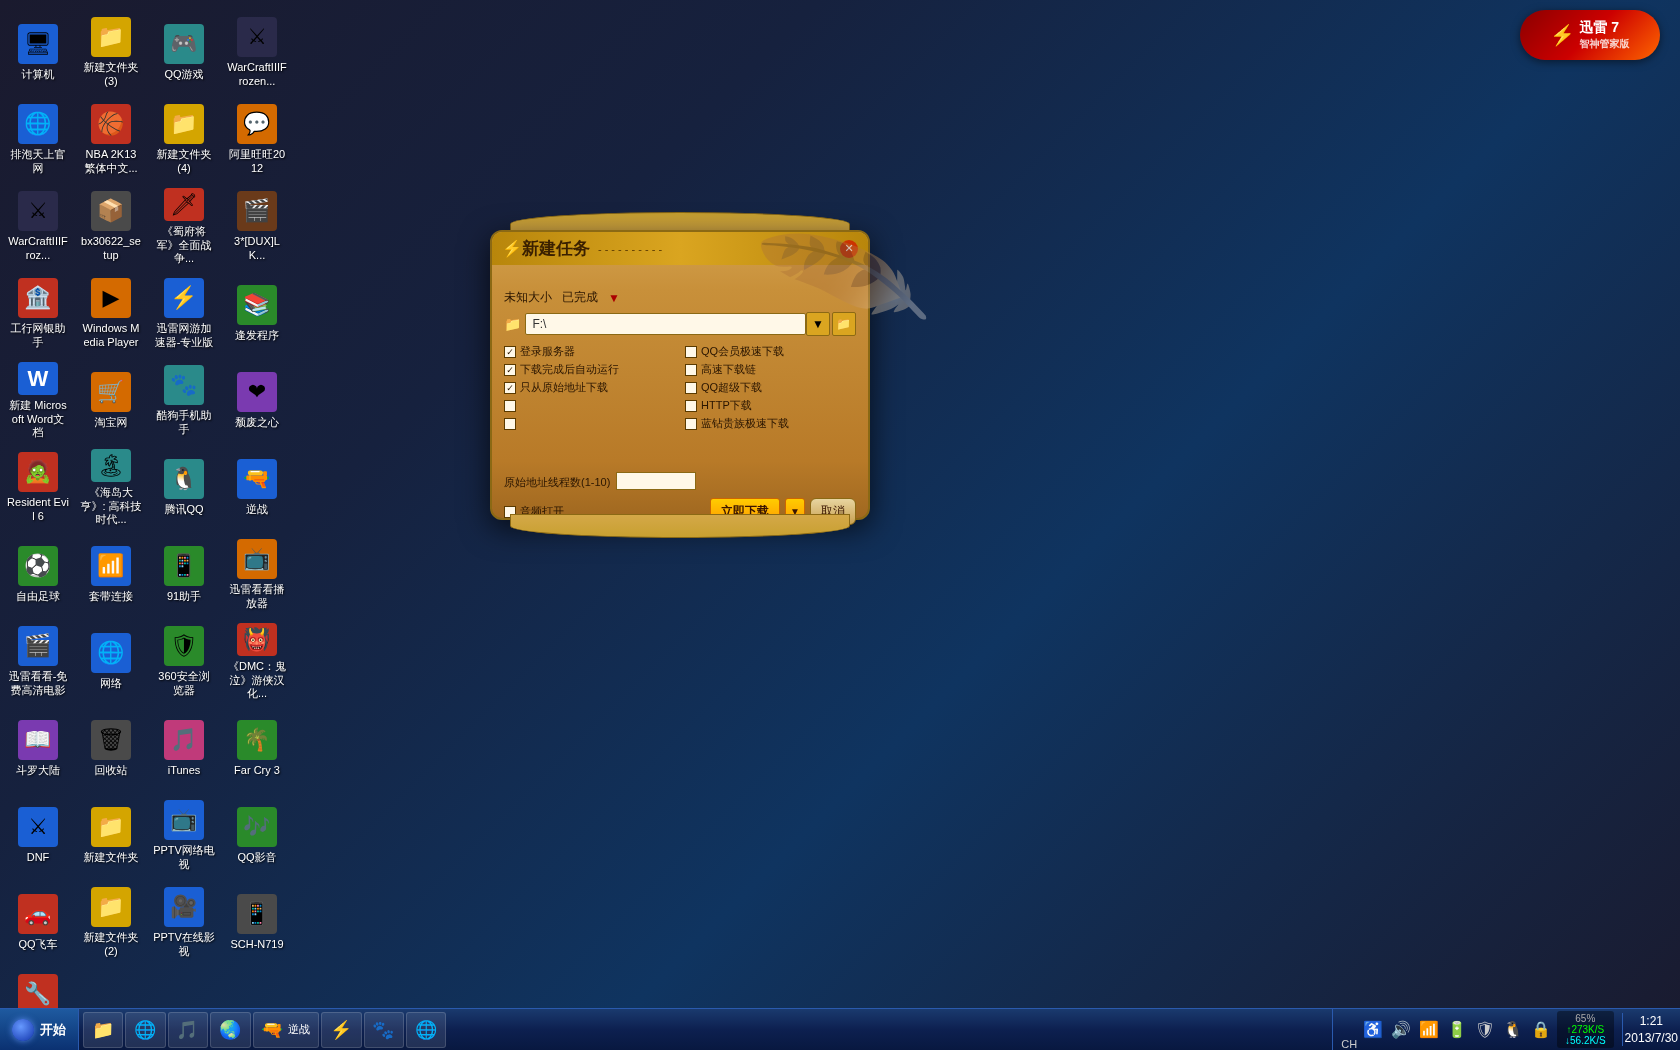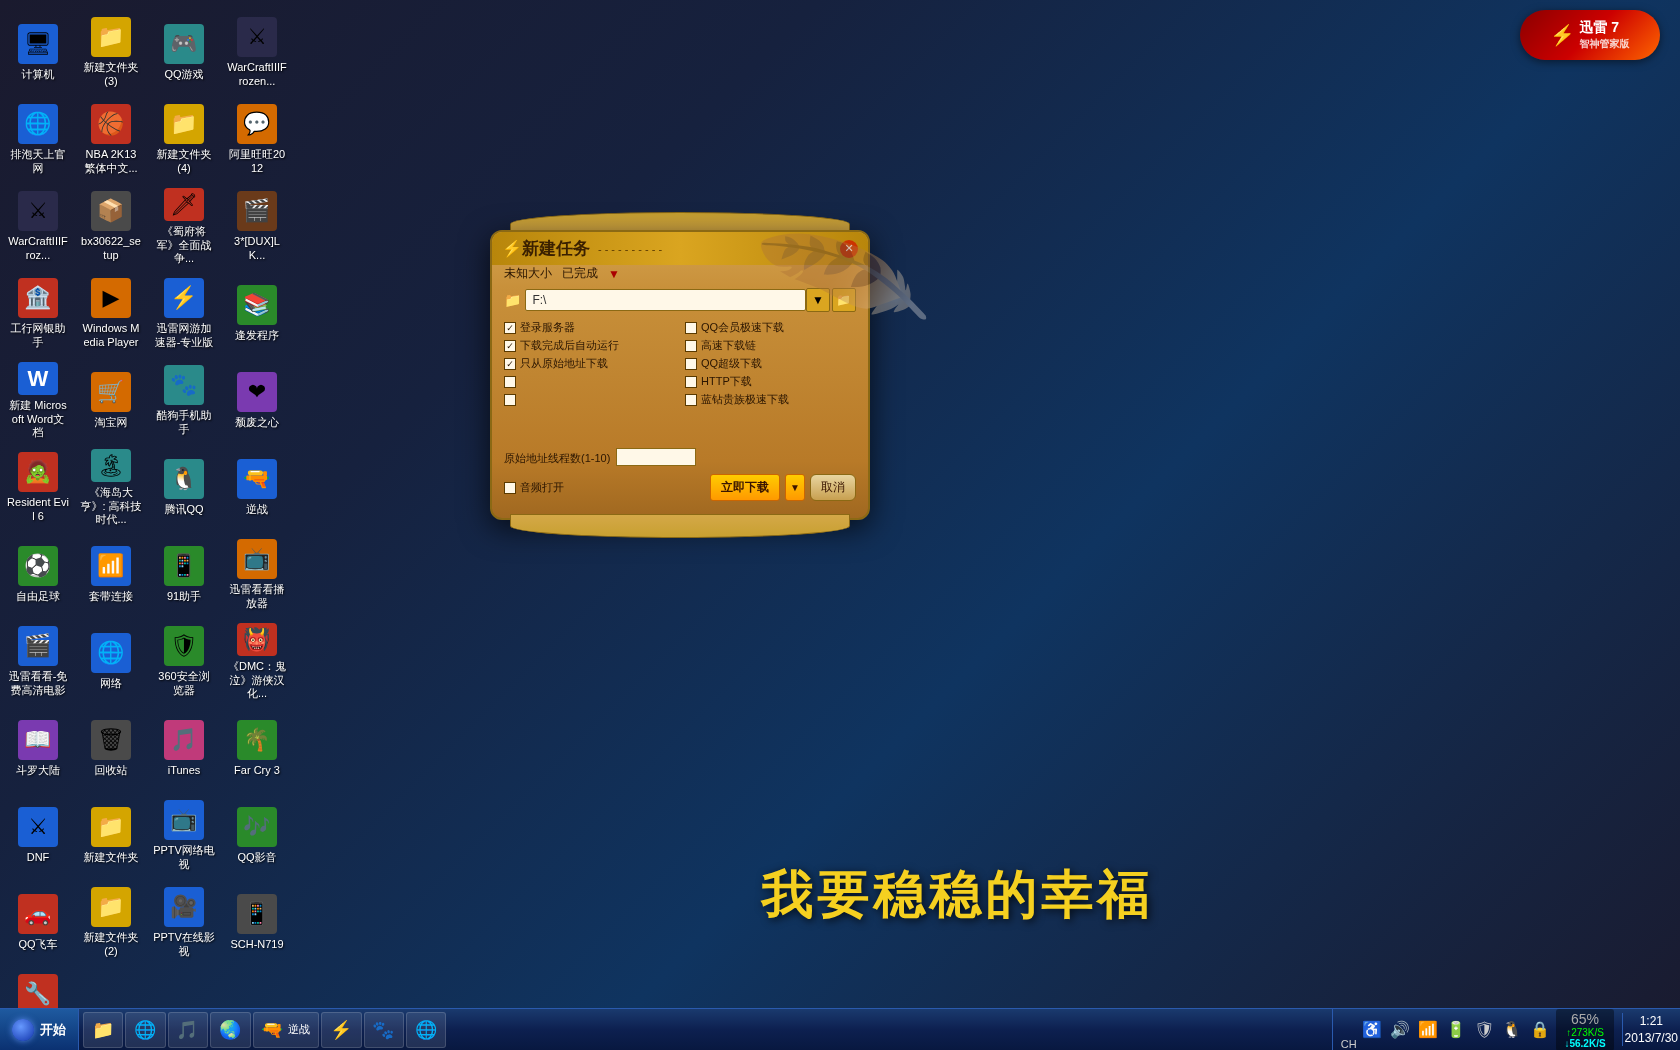--- a/index.html
+++ b/index.html
@@ -139,21 +139,21 @@
       border-radius: 50%;
       color: #fff;
       font-size: 11px;
       display: flex;
       align-items: center;
       justify-content: center;
       cursor: pointer;
     }
 
     .dialog-body {
-      padding: 0 12px;
+      padding: 24px 12px;
     }
 
     .dialog-status-row {
       display: flex;
       align-items: center;
       gap: 10px;
       margin-bottom: 6px;
     }
 
     .dialog-status-text {
@@ -390,21 +390,21 @@
       color: #0ff;
       font-size: 11px;
       text-align: center;
       display: flex;
       flex-direction: column;
       align-items: center;
     }
 
     .speed-percent {
       color: #aaa;
-      font-size: 14px;
+      font-size: 10px;
     }
 
     
     .ic-blue { background: #1a5fd4; }
     .ic-yellow { background: #d4a500; }
     .ic-purple { background: #7a3ab0; }
     .ic-green { background: #2a8a2a; }
     .ic-red { background: #c03020; }
     .ic-teal { background: #2a8a8a; }
     .ic-orange { background: #d46a00; }
@@ -638,21 +638,20 @@
   </div>
 
   <div id="xunlei-widget">
     <span style="font-size:20px; margin-right:4px;">⚡</span>
     <div>
       <div style="font-size:14px;font-weight:bold;">迅雷 7</div>
       <div style="font-size:10px;opacity:0.8;">智神管家版</div>
     </div>
   </div>
 
-  <div id="big-text">我要稳稳的幸福</div>
 
   <div id="download-dialog">
     <div class="scroll-curl-top"></div>
     <div class="dialog-scroll-bg">
 
       <div class="feather-decoration">🪶</div>
 
       <div class="dialog-title-bar">
         <span style="font-size:16px;">⚡</span>
         <span class="dialog-title-text">新建任务</span>
@@ -777,21 +776,21 @@
       <span class="tray-icon">♿</span>
       <span class="tray-icon">🔊</span>
       <span class="tray-icon">📶</span>
       <span class="tray-icon">🔋</span>
       <span class="tray-icon">🛡</span>
       <span class="tray-icon">🐧</span>
       <span class="tray-icon">🔒</span>
       <div id="network-speed">
         <span class="speed-percent">65%</span>
         <span style="color:#0f0;font-size:10px;">↑273K/S</span>
-        <span style="color:#0ff;font-size:10px;font-weight:bold;">↓56.2K/S</span>
+        <span style="color:#0ff;font-size:10px;">↓56.2K/S</span>
       </div>
     </div>
 
     <div id="taskbar-clock">
       <div>1:21</div>
       <div>2013/7/30</div>
     </div>
   </div>
 
 </div>

